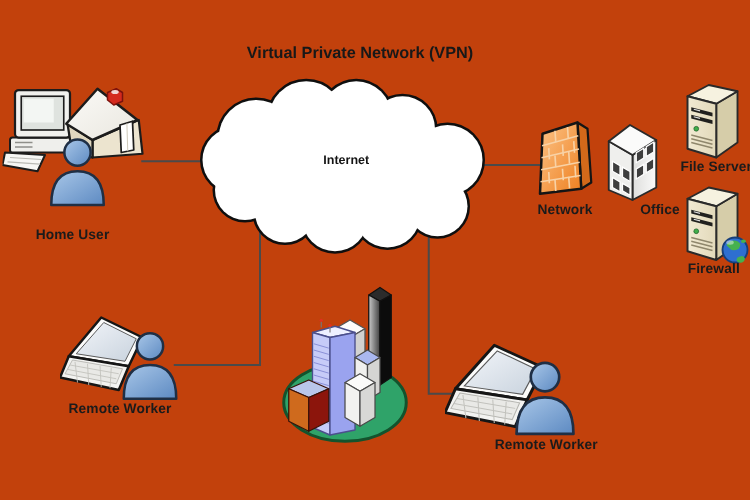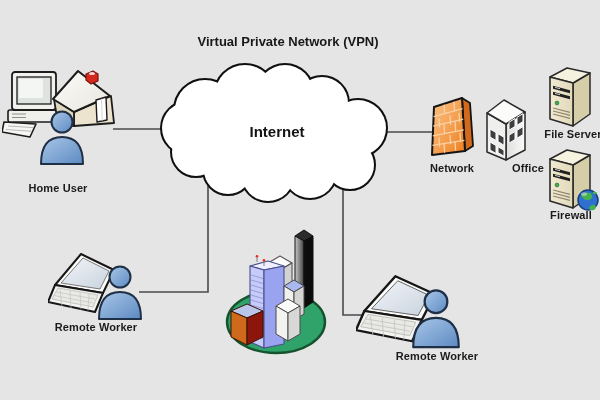--- a/index.html
+++ b/index.html
@@ -1,24 +1,24 @@
 <!DOCTYPE html>
 <html><head>
 <meta charset="utf-8">
 <style>
   html,body{margin:0;padding:0;background:#fff;}
-  #canvas{position:relative;width:600px;height:400px;background:#e5e5e5;overflow:hidden;
+  #canvas{position:relative;width:600px;height:400px;background:#c2410c;overflow:hidden;
           font-family:"Liberation Sans",sans-serif;}
   .abs{position:absolute;}
   .lbl{position:absolute;transform:translateX(-50%);white-space:nowrap;
        font-size:11px;font-weight:700;color:#1b1b1b;letter-spacing:.1px;}
   .title{position:absolute;transform:translateX(-50%);white-space:nowrap;
          font-size:13px;font-weight:700;color:#181818;}
   .cloudlbl{position:absolute;transform:translateX(-50%);white-space:nowrap;
-            font-size:15px;font-weight:700;color:#141414;}
+            font-size:10px;font-weight:700;color:#141414;}
   svg{display:block;}
 </style>
 </head>
 <body>
 
 <div id="canvas">
 
   <svg class="abs" style="left:0;top:0" width="600" height="400" viewBox="0 0 600 400">
 
     <g stroke="#4a4a4a" stroke-width="1.6" fill="none">

